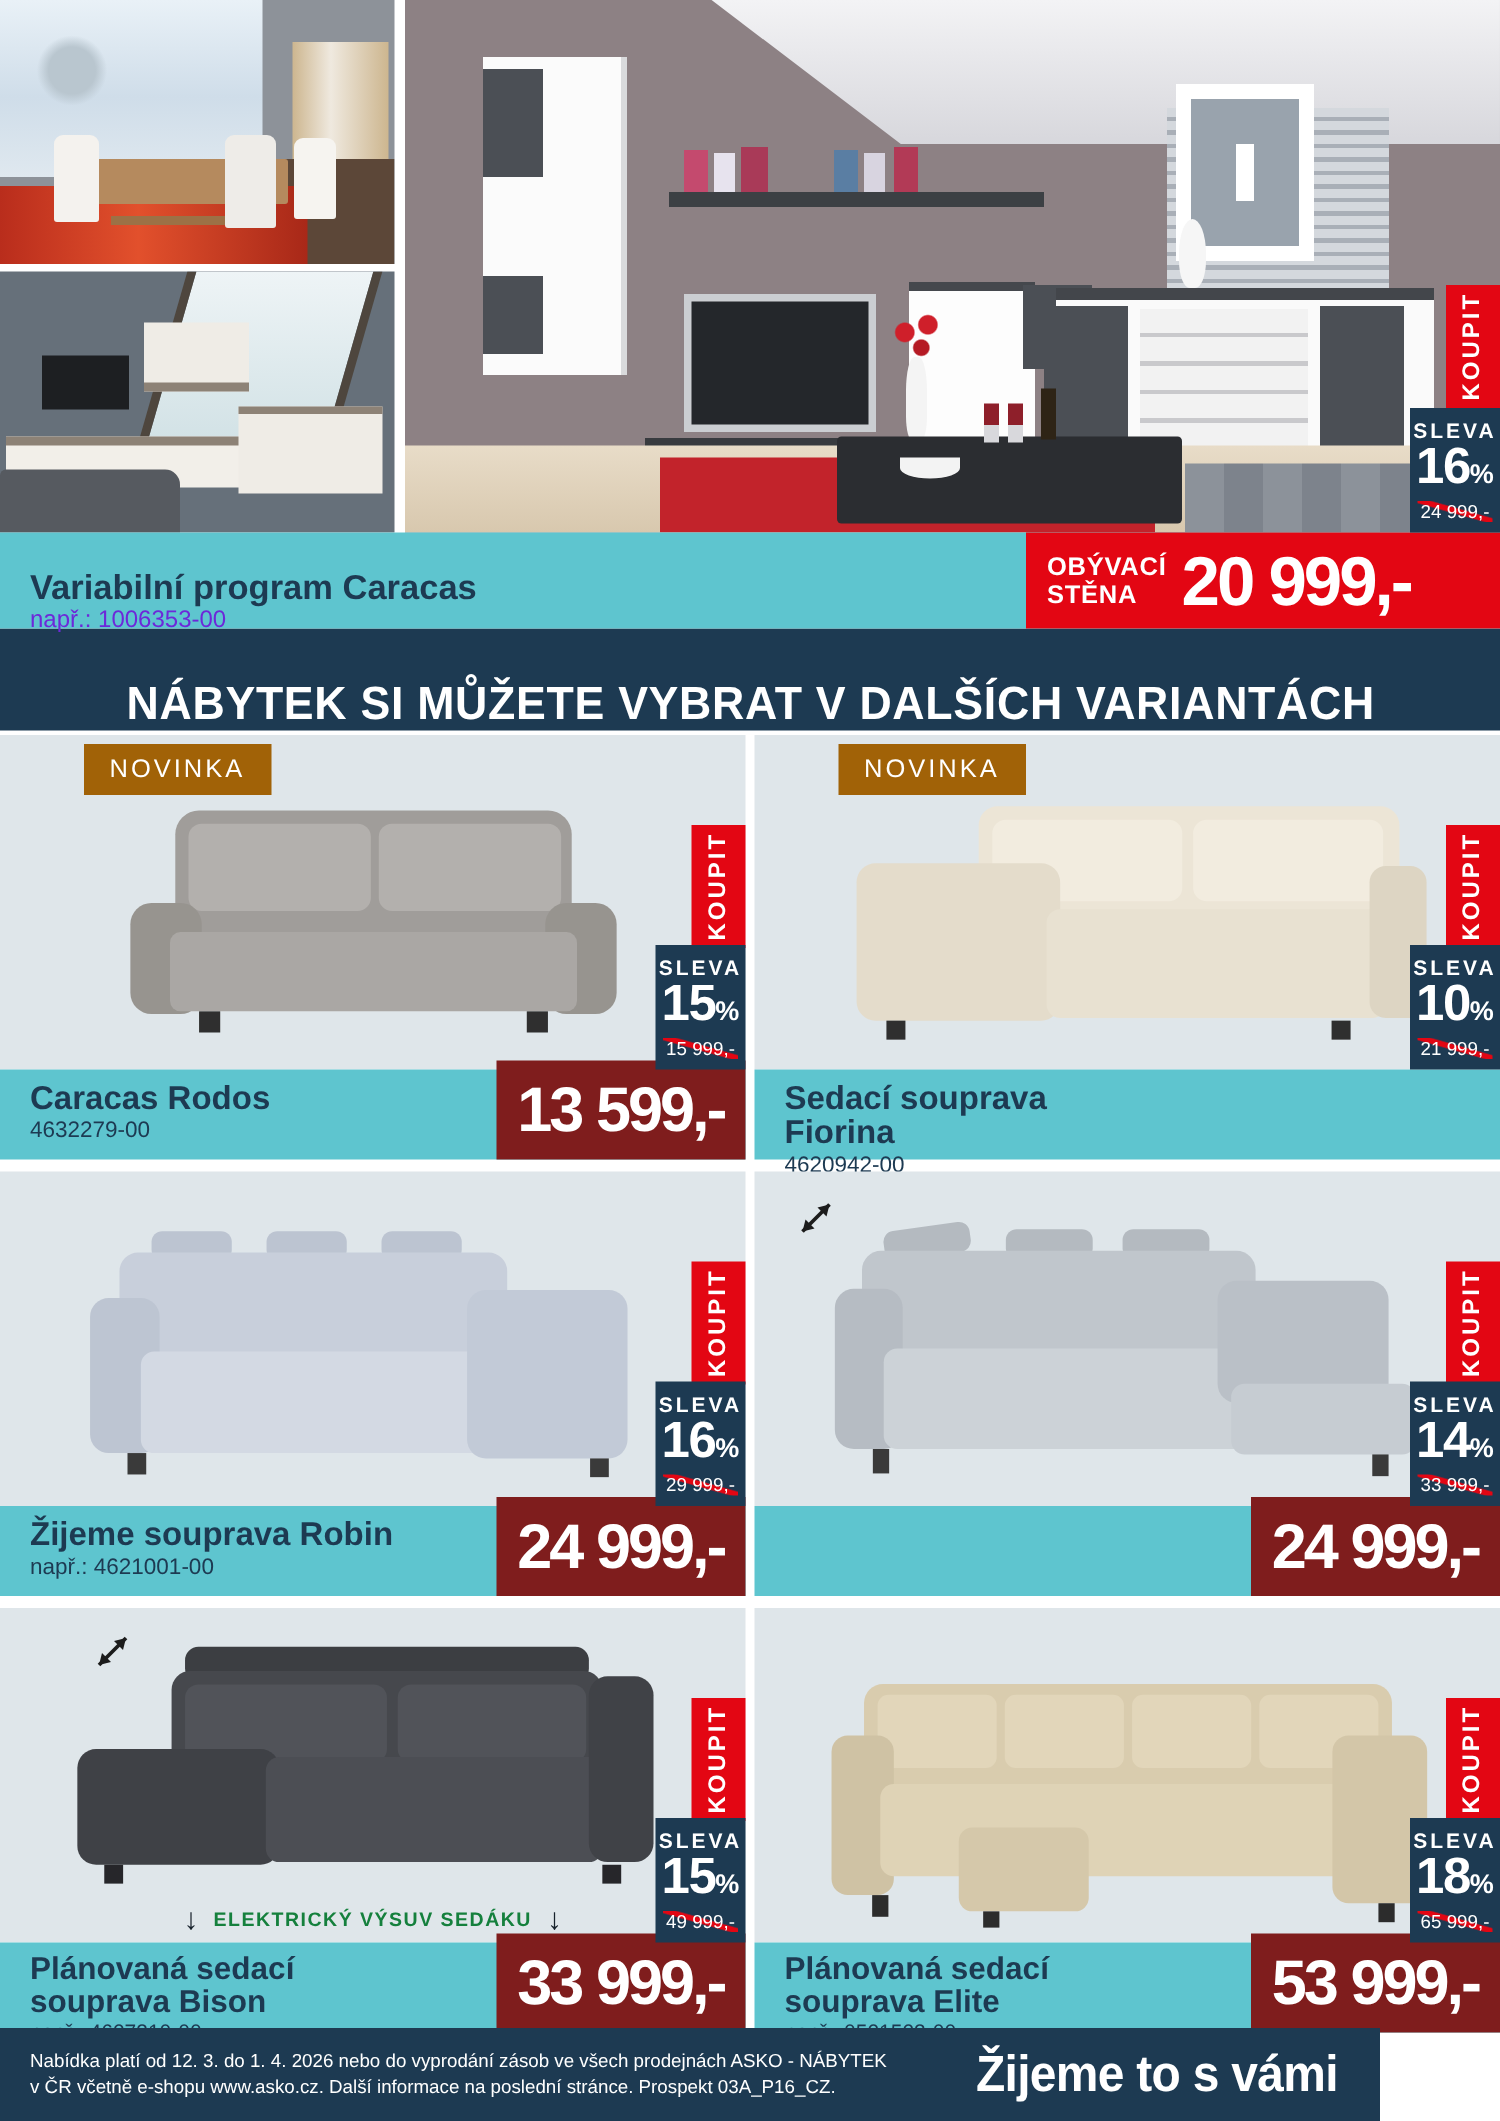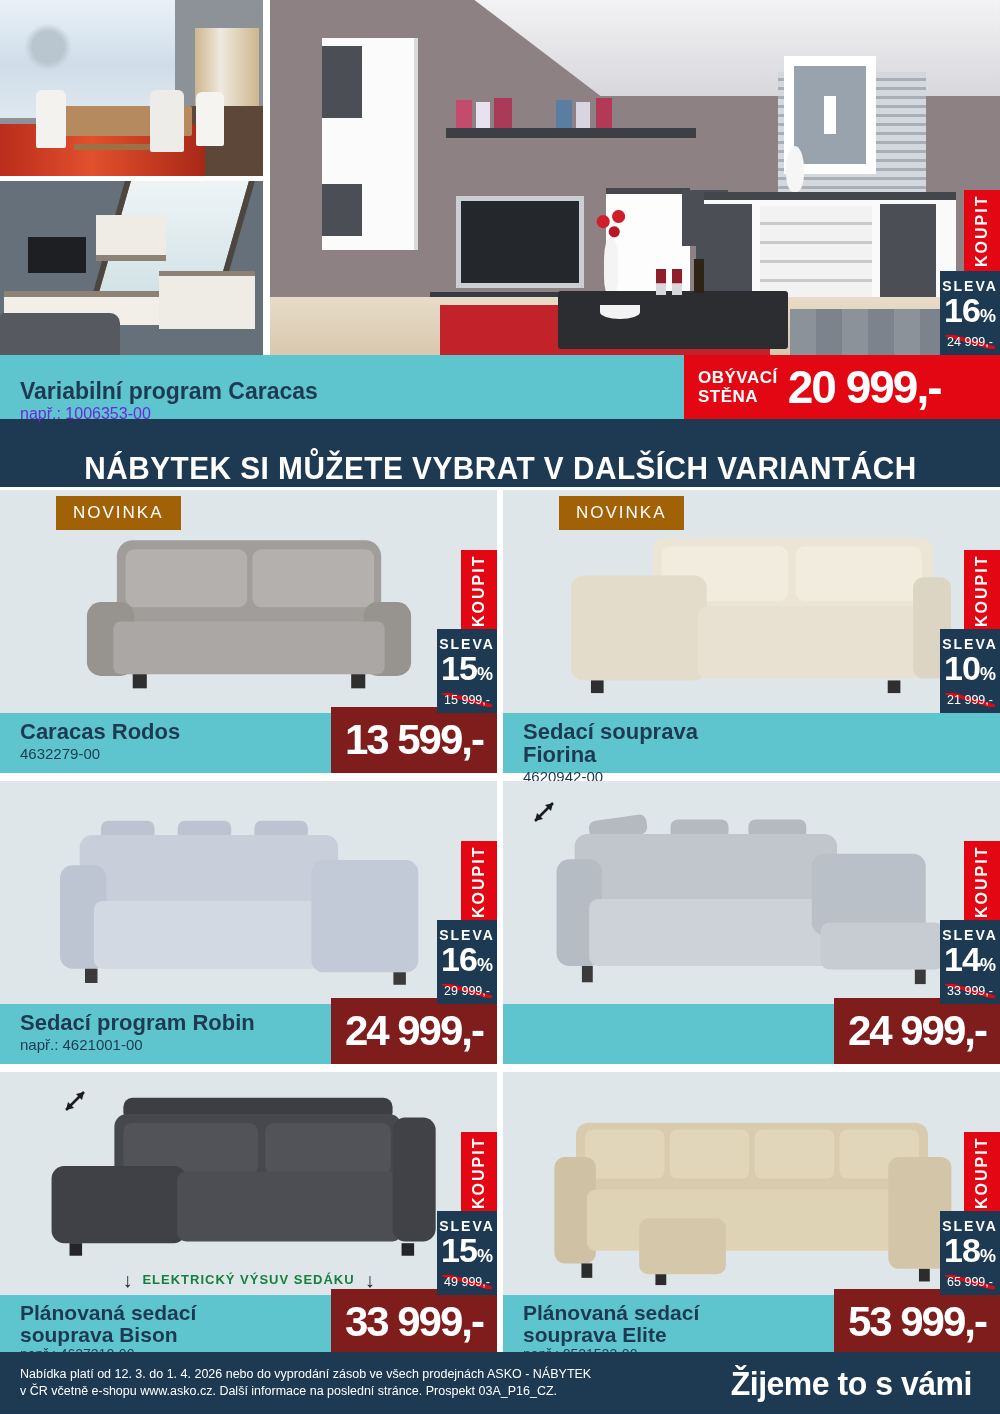--- a/index.html
+++ b/index.html
@@ -116,21 +116,21 @@
   .tile-bar .two-line .tile-code { font-size:14px; margin-top:0; }
   .tile-price { position:absolute; right:0; bottom:0; height:66px; background:#7f1d1d; color:#fff;
                 display:flex; align-items:center; padding:0 14px; font-size:42px; font-weight:bold; letter-spacing:-2px; white-space:nowrap; }
   .sofa-wrap { position:absolute; left:0; top:0; width:100%; height:100%; display:flex; align-items:flex-end; justify-content:center; }
   .annot { position:absolute; left:0; right:0; bottom:8px; display:flex; align-items:center; justify-content:center; gap:10px; z-index:3; }
   .annot-text { color:#15803d; font-size:13px; font-weight:bold; letter-spacing:1px; }
   .annot-arrow { color:#17222c; font-size:20px; font-weight:bold; line-height:14px; }
   .adj-arrow { position:absolute; z-index:3; }
 
   
-  .footer { position:absolute; left:0; bottom:0; width:1000px; height:62px; background:#1d3a52; color:#fff;
+  .footer { position:absolute; left:0; bottom:0; width:920px; height:62px; background:#1d3a52; color:#fff;
             display:flex; align-items:center; justify-content:space-between; padding:0 20px; }
   .footer-lines { font-size:12.5px; line-height:17px; }
   .tagline { font-size:34px; font-weight:bold; letter-spacing:-0.5px; transform:scaleX(0.94); white-space:nowrap; }
 </style>
 </head>
 <body>
 
 <div class="page">
 
   <div class="hero">
@@ -297,21 +297,21 @@
         </div>
       </div>
       <div class="koupit">KOUPIT</div>
       <div class="sleva">
         <div class="sleva-label">SLEVA</div>
         <div class="sleva-pct"><span>16</span><span class="pct-sign">%</span></div>
         <div class="old-price">29 999,-</div>
       </div>
       <div class="tile-bar">
         <div class="tile-info">
-          <div class="tile-name">Sedací program Robin</div>
+          <div class="tile-name">Žijeme souprava Robin</div>
           <div class="tile-code">např.: 4621001-00</div>
         </div>
         <div class="tile-price">24 999,-</div>
       </div>
     </div>
 
     <div class="tile">
       <div class="tile-img">
         <svg class="adj-arrow" style="left:26px; top:16px;" width="30" height="30" viewBox="0 0 30 30">
           <line x1="6" y1="24" x2="24" y2="6" stroke="#1c1c1c" stroke-width="2.5"></line>

